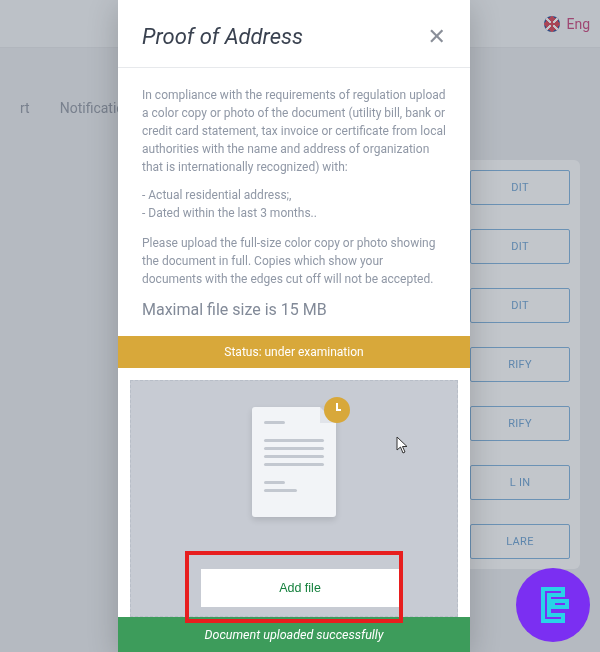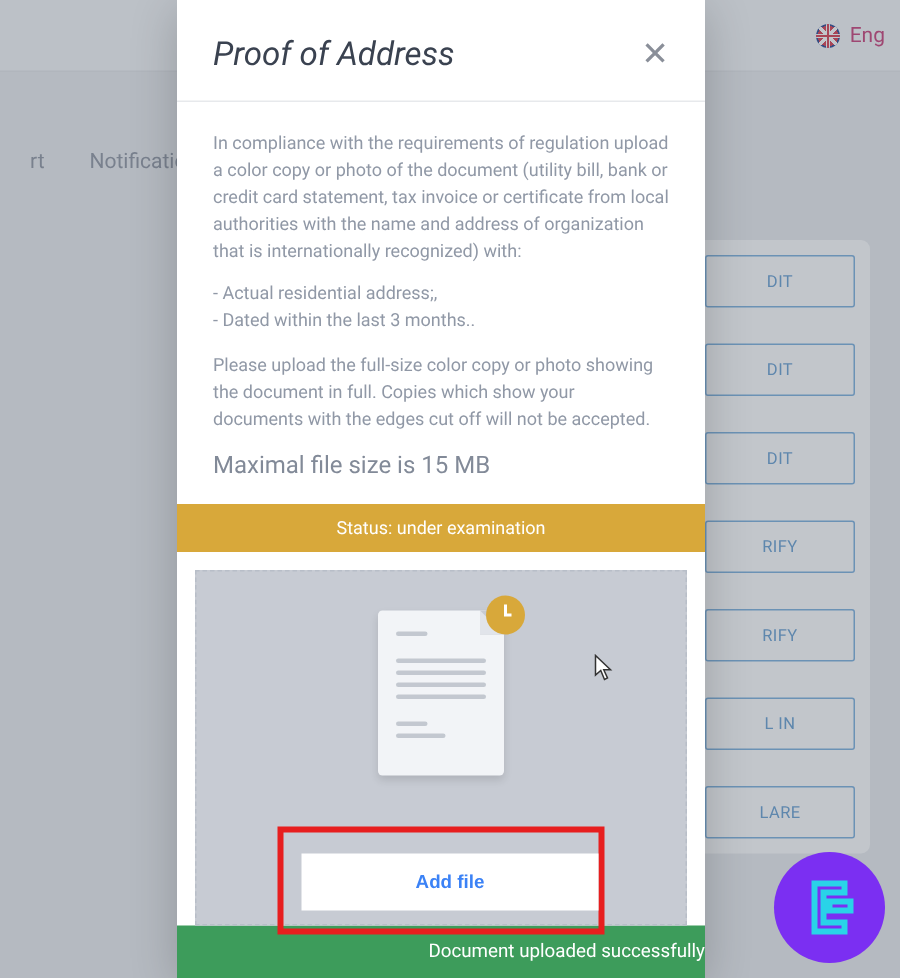--- a/index.html
+++ b/index.html
@@ -214,37 +214,38 @@
     top: 170px;
     height: 72px;
     border: 4px solid #e71e1e;
   }
   .addfile-btn {
     position:absolute;
     left: 70px; right: 58px;
     top: 188px;
     height: 38px;
     background:#fff;
-    color:#3b82f6;
+    color:#15803d;
     font-size:12.5px;
-    font-weight:700;
+    font-weight:400;
     border:none;
     cursor:pointer;
     display:flex;
     align-items:center;
     justify-content:center;
   }
 
   .success-bar {
     background:#3d9c5b;
     color:#fff;
-    text-align:right;
+    text-align:center;
     font-size:12.5px;
     padding:10px 0;
     margin-top:auto;
+    font-style:italic;
   }
 
   .cursor {
     position:absolute;
     top: 436px;
     left: 396px;
     width:14px; height:18px;
     pointer-events:none;
   }
 

